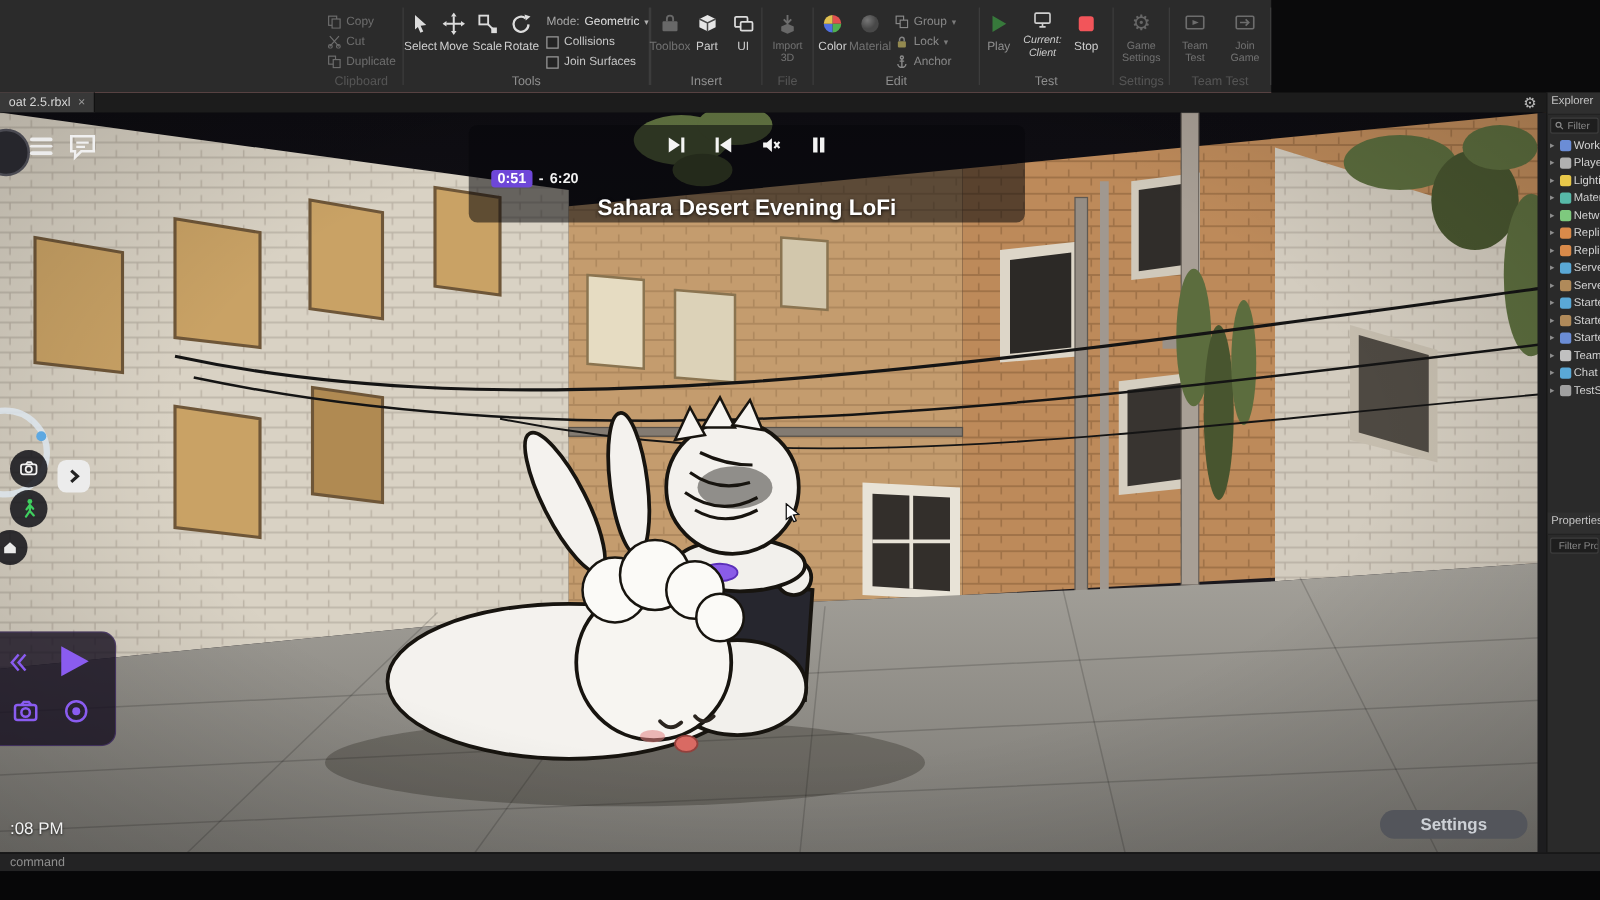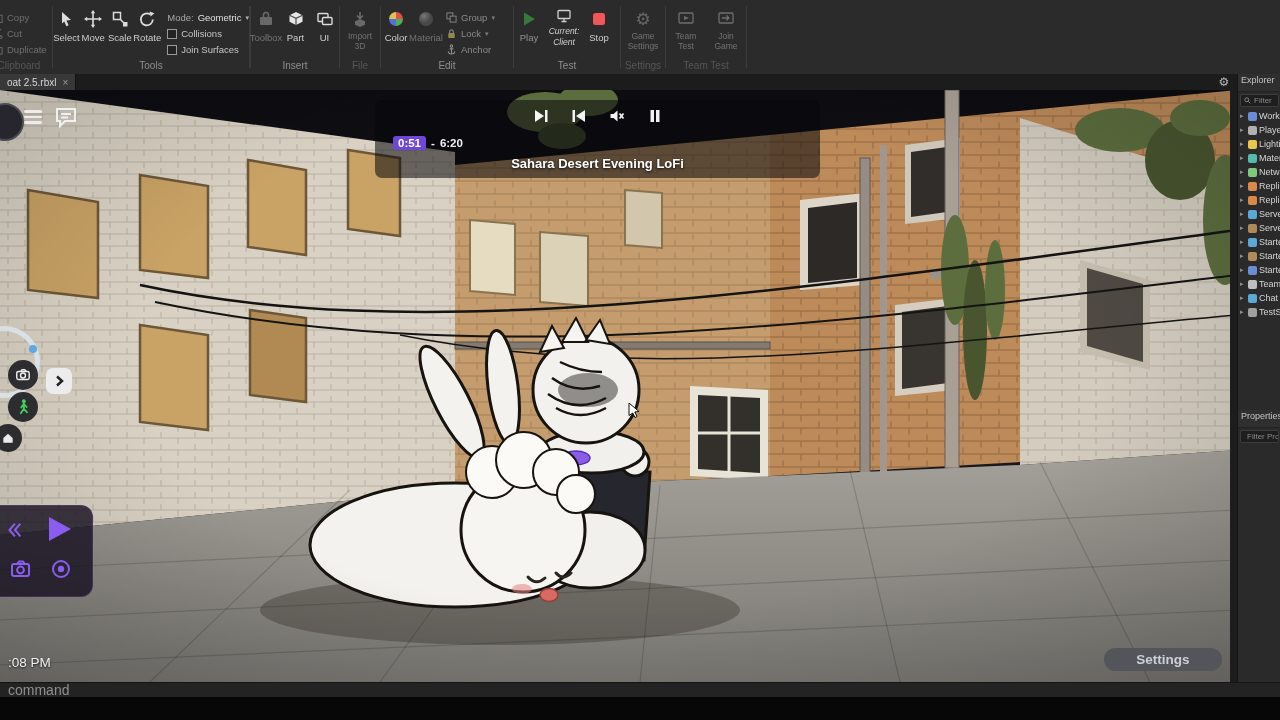--- a/index.html
+++ b/index.html
@@ -1,21 +1,21 @@
 <!DOCTYPE html>
 <html><head>
 <meta charset="utf-8">
 <style>
   html,body{margin:0;padding:0;background:#0a0a0b;}
   #app{position:relative;width:1280px;height:720px;overflow:hidden;
        font-family:"Liberation Sans","DejaVu Sans",sans-serif;
        -webkit-font-smoothing:antialiased;color:#d0d0d0;
        --accent:#6e47d8;--stop-red:#f2555a;--play-green:#3fae46;--run-green:#3fd05f;--ui-purple:#8a5cf0;}
   
-  .ribbon{position:absolute;left:0;top:0;width:1280px;height:74px;background:#2b2b2b;display:flex;align-items:stretch;border-bottom:1px solid #fca5a5;}
+  .ribbon{position:absolute;left:0;top:0;width:1017px;height:74px;background:#2b2b2b;display:flex;align-items:stretch;border-bottom:1px solid #fca5a5;justify-content:flex-end;}
   .sec{position:relative;flex:0 0 auto;padding-top:4px;}
   .vdiv{flex:0 0 1px;background:#3c3c3c;margin:6px 0;}
   .rlabel{position:absolute;bottom:3px;left:0;right:0;text-align:center;font-size:10px;color:#8f8f8f;white-space:nowrap;overflow:hidden;}
   .rcontent{display:flex;align-items:flex-start;}
   .bb{width:30px;display:flex;flex-direction:column;align-items:center;gap:3px;padding-top:5px;cursor:default;}
   .bi{width:20px;height:20px;display:flex;align-items:center;justify-content:center;}
   .blab{font-size:9.5px;color:#cfcfcf;white-space:nowrap;}
   .blab.wrap{white-space:normal;text-align:center;line-height:1.15;font-size:8.5px;width:34px;}
   .scol{display:flex;flex-direction:column;gap:3px;padding-top:7px;}
   .srow{display:flex;align-items:center;gap:4px;height:13px;font-size:9.5px;color:#c6c6c6;white-space:nowrap;}
@@ -37,38 +37,38 @@
   .gutter{position:absolute;right:0;top:0;bottom:0;width:7px;background:#1d1d1f;}
   
   .circle-btn{position:absolute;border-radius:50%;display:flex;align-items:center;justify-content:center;}
   .dark-cb{background:rgba(18,18,24,.85);}
   .menu-bars span{display:block;width:18px;height:2.5px;background:#ececec;border-radius:2px;margin:3px 0;}
   .mplayer{position:absolute;left:375px;top:10px;width:445px;height:78px;background:rgba(8,8,11,.55);border-radius:7px;}
   .mp-icons{position:absolute;left:0;right:0;top:8px;display:flex;justify-content:center;gap:22px;}
   .mp-ic{width:16px;height:16px;opacity:.95;}
   .mp-time{position:absolute;left:18px;top:36px;display:flex;align-items:center;gap:5px;font-size:11.5px;color:#f2f2f2;font-weight:bold;}
   .mp-badge{background:var(--accent);border-radius:3px;padding:1px 5px;color:#fff;}
-  .mp-title{position:absolute;left:0;right:0;top:56px;text-align:center;font-size:13px;font-weight:bold;color:#fff;text-shadow:0 1px 3px rgba(0,0,0,.85);}
+  .mp-title{position:absolute;left:0;right:0;top:56px;text-align:center;font-size:18px;font-weight:bold;color:#fff;text-shadow:0 1px 3px rgba(0,0,0,.85);}
   .dial{position:absolute;left:-32px;top:236px;width:62px;height:62px;border-radius:50%;border:5px solid #dde6ee;opacity:.85;}
   .dial::after{content:"";position:absolute;right:-2px;top:14px;width:8px;height:8px;border-radius:50%;background:#4aa3e8;}
   .expand-btn{position:absolute;left:46px;top:278px;width:26px;height:26px;background:#ececec;border-radius:7px;display:flex;align-items:center;justify-content:center;}
   .ppanel{position:absolute;left:0;top:415px;width:92px;height:90px;background:rgba(20,14,30,.8);border:1px solid rgba(120,80,200,.3);border-left:none;border-radius:0 12px 12px 0;}
   .clock{position:absolute;left:8px;top:565px;font-size:13.5px;color:#f2f2f2;text-shadow:0 1px 2px rgba(0,0,0,.8);}
   .settings-pill{position:absolute;left:1104px;top:558px;width:118px;height:23px;background:#53555b;border-radius:12px;display:flex;align-items:center;justify-content:center;font-size:13.5px;font-weight:bold;color:#ccd0d5;}
   .cursor{position:absolute;left:628px;top:312px;width:15px;height:16px;pointer-events:none;}
   
   .rightpanel{position:absolute;left:1237px;top:74px;width:43px;height:608px;background:#2a2a2a;border-left:1px solid #151515;overflow:hidden;}
   .rp-head{height:15px;background:#2f2f2f;border-bottom:1px solid #222;font-size:9px;color:#c4c4c4;padding:1px 3px;white-space:nowrap;overflow:hidden;}
   .rp-filter{height:11px;margin:2px;background:#1e1e1e;border:1px solid #3d3d3d;border-radius:2px;display:flex;align-items:center;gap:3px;padding:0 3px;font-size:8px;color:#8a8a8a;white-space:nowrap;overflow:hidden;}
   .xrow{height:14px;display:flex;align-items:center;gap:2px;padding-left:2px;font-size:9px;color:#d4d4d4;white-space:nowrap;overflow:hidden;}
   .xcaret{font-size:7px;color:#8f8f8f;width:6px;flex:0 0 auto;}
   .xicon{width:9px;height:9px;border-radius:2px;flex:0 0 auto;}
   .props{position:absolute;left:0;right:0;top:336px;}
   
-  .cmdbar{position:absolute;left:0;top:682px;width:1280px;height:15px;background:#232324;border-top:1px solid #141414;font-size:14px;color:#8f8f8f;line-height:15px;padding-left:8px;box-sizing:border-box;}
+  .cmdbar{position:absolute;left:0;top:682px;width:1280px;height:15px;background:#232324;border-top:1px solid #141414;font-size:10px;color:#8f8f8f;line-height:15px;padding-left:8px;box-sizing:border-box;}
   .blackbar{position:absolute;left:0;top:697px;width:1280px;height:23px;background:#070708;}
   svg{display:block;}
 </style>
 </head>
 <body>
 
 <div id="app" style="--accent: #6e47d8; --stop-red: #f2555a; --play-green: #3fae46; --run-green: #3fd05f; --ui-purple: #8a5cf0;">
 
   <div class="ribbon">
 

